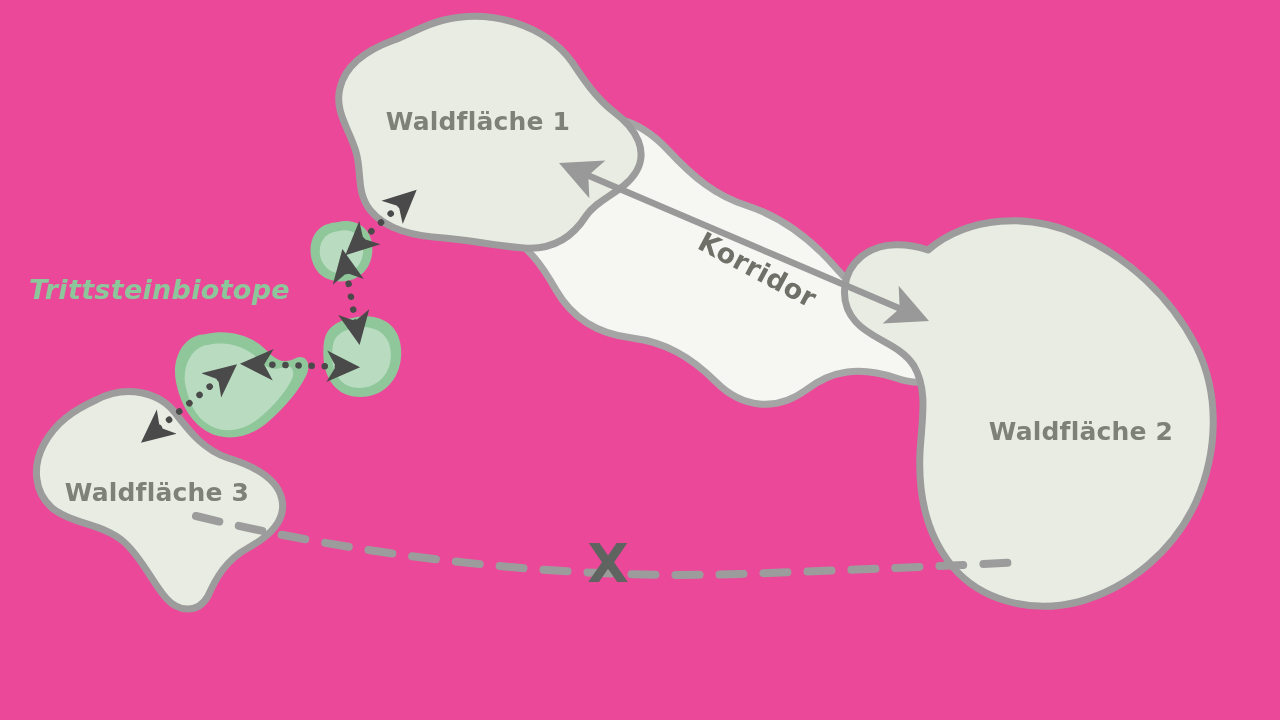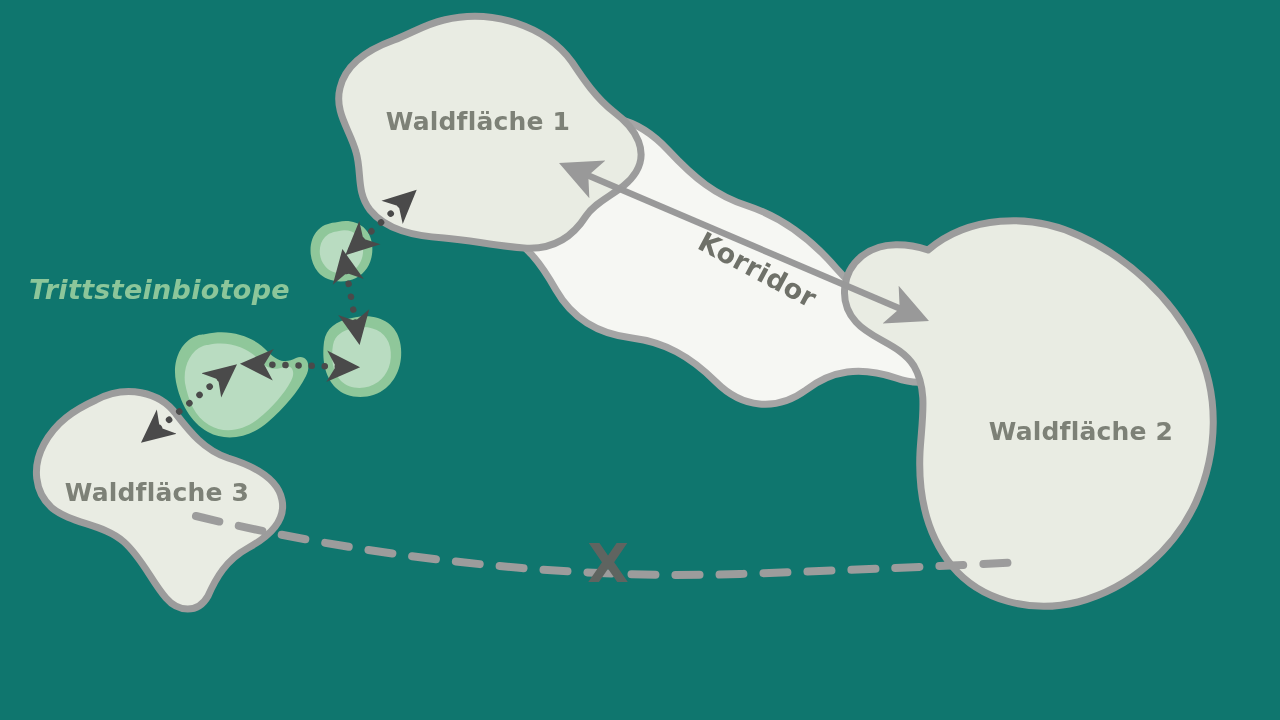--- a/index.html
+++ b/index.html
@@ -11,21 +11,21 @@
   body {
     width: 1280px;
     height: 720px;
     overflow: hidden;
     font-family: "DejaVu Sans", "Liberation Sans", sans-serif;
   }
   #diagram-root {
     position: relative;
     width: 1280px;
     height: 720px;
-    background: #0f766e;
+    background: #ec4899;
   }
   #diagram-svg {
     display: block;
     width: 1280px;
     height: 720px;
   }
   .patch-label {
     font-family: "DejaVu Sans", "Liberation Sans", sans-serif;
     font-weight: 700;
     font-size: 25px;

